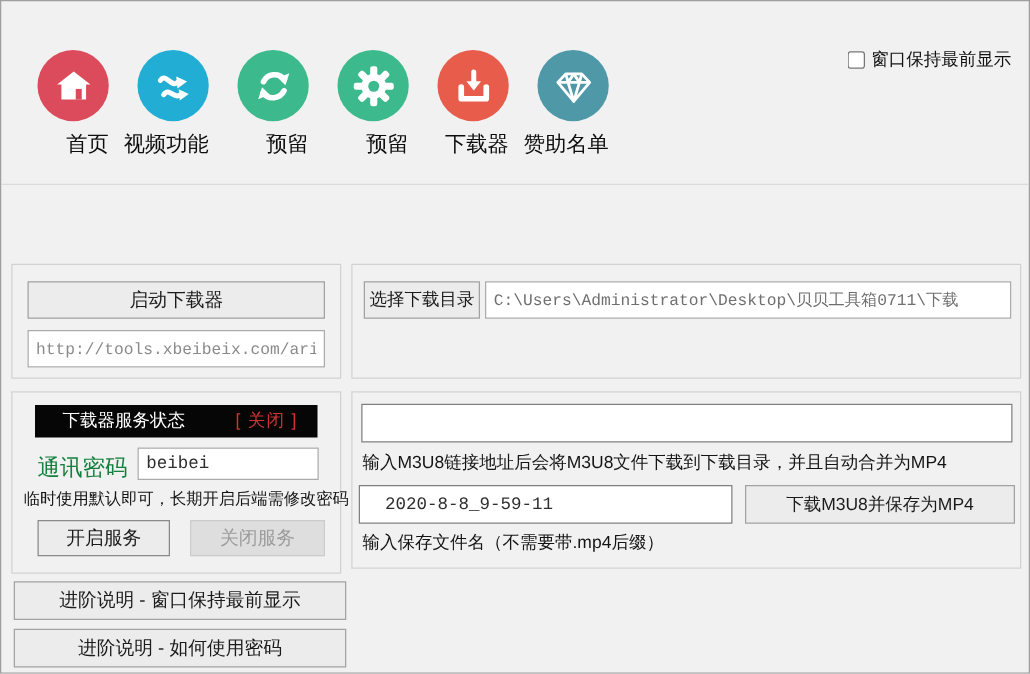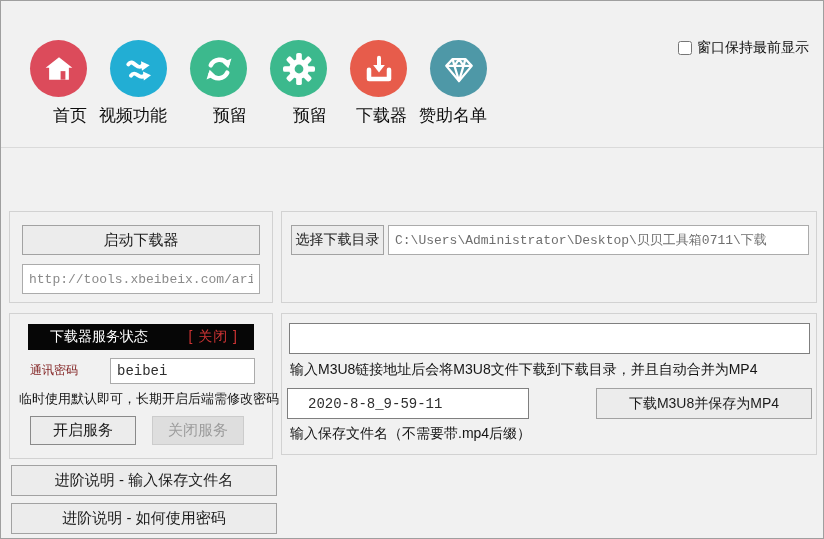--- a/index.html
+++ b/index.html
@@ -42,21 +42,21 @@
           font-family:"Liberation Mono","DejaVu Sans Mono",monospace; font-size:13px;
           color:#6f6f6f; padding:0 6px; outline:none; }
   .hint { position:absolute; font-size:14px; color:#141414; white-space:nowrap; }
 
   
   .statusbar { position:absolute; background:#060606; color:#ffffff; display:flex;
                align-items:center; font-size:14px; }
   .statusbar .sb-label { padding-left:22px; }
   .statusbar .sb-value { margin-left:auto; padding-right:16px; letter-spacing:1px; }
 
-  .fld-label { position:absolute; font-size:12px; color:#7f1d1d;text-align:center; }
+  .fld-label { position:absolute; font-size:18px; color:#15803d;text-align:center; }
 </style>
 </head>
 <body>
 
 <div class="win">
 
 
   <div class="toolbar">
     <div class="nav">
 
@@ -157,27 +157,27 @@
 
   <div class="groupbox" style="left:8px; top:312px; width:264px; height:146px;">
     <div class="statusbar" style="left:18px; top:10px; width:226px; height:26px;">
       <span class="sb-label">下载器服务状态</span>
       <span class="sb-value" style="color: rgb(205, 52, 52);">[ 关闭 ]</span>
     </div>
     <div class="fld-label" style="left:20px; top:48px;">通讯密码</div>
     <input class="tbox" style="left: 100px; top: 44px; width: 145px; height: 26px; font-size: 14px; color: rgb(46, 46, 46);" value="beibei">
     <div class="hint" style="left:9px; top:76px; font-size:13px;">临时使用默认即可，长期开启后端需修改密码</div>
     <div class="btn" style="left:20px; top:102px; width:106px; height:29px; font-size:15px; border-color:#8a8a8a;">开启服务</div>
-    <div class="btn btn-disabled" style="left:142px; top:102px; width:92px; height:29px; font-size:15px;">关闭服务</div>
+    <div class="btn btn-disabled" style="left:142px; top:102px; width:108px; height:29px; font-size:15px;">关闭服务</div>
   </div>
 
   <div class="groupbox" style="left:280px; top:312px; width:536px; height:142px;">
     <input class="tbox" style="left: 7px; top: 9px; width: 521px; height: 31px; border-color: rgb(127, 127, 127);" value="">
     <div class="hint" style="left:8px; top:47px;">输入M3U8链接地址后会将M3U8文件下载到下载目录，并且自动合并为MP4</div>
-    <input class="tbox" style="left: 5px; top: 74px; width: 242px; height: 31px; font-size: 14px; color: rgb(46, 46, 46); border-color: rgb(127, 127, 127); padding-left: 20px;" value="2020-8-8_9-59-11">
+    <input class="tbox" style="left: 5px; top: 74px; width: 299px; height: 31px; font-size: 14px; color: rgb(46, 46, 46); border-color: rgb(127, 127, 127); padding-left: 20px;" value="2020-8-8_9-59-11">
     <div class="btn" style="left:314px; top:74px; width:216px; height:31px;">下载M3U8并保存为MP4</div>
     <div class="hint" style="left:8px; top:111px;">输入保存文件名（不需要带.mp4后缀）</div>
   </div>
 
-  <div class="btn" style="left:10px; top:464px; width:266px; height:31px; font-size:15px;">进阶说明 - 输入保存文件名</div>
+  <div class="btn" style="left:10px; top:464px; width:266px; height:31px; font-size:15px;">进阶说明 - 窗口保持最前显示</div>
   <div class="btn" style="left:10px; top:502px; width:266px; height:31px; font-size:15px;">进阶说明 - 如何使用密码</div>
 
 </div>
 
 </body></html>

